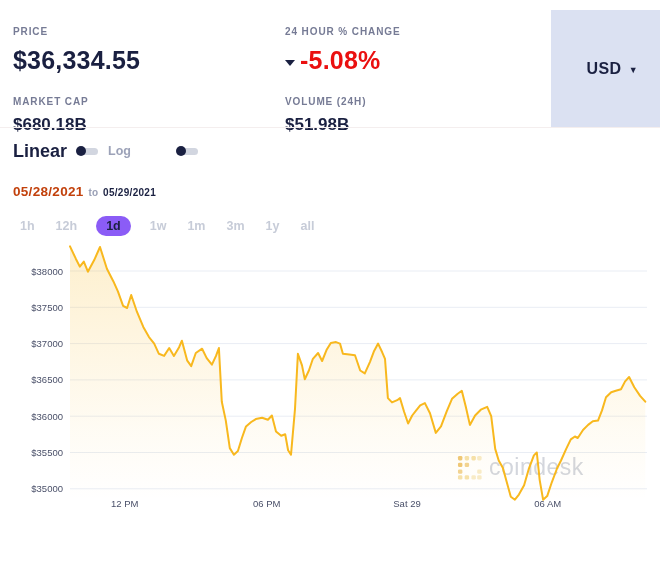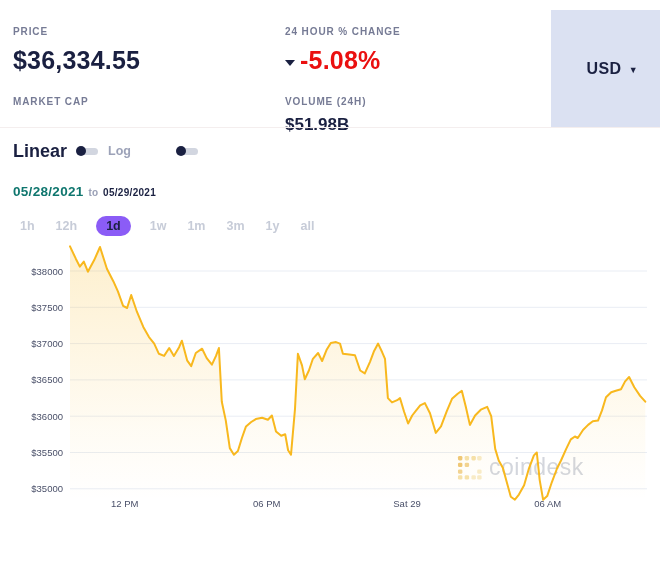--- a/index.html
+++ b/index.html
@@ -29,21 +29,21 @@
   .toggle-row{position:absolute;left:13px;top:143px;display:flex;align-items:center;height:16px;}
   .lbl-linear{font-size:18px;font-weight:700;color:#1a2041;}
   .lbl-log{font-size:12.5px;font-weight:700;color:#9ca2b8;}
   .switch{position:relative;width:21px;height:7px;background:#d2d6e0;border-radius:4px;
     display:inline-block;margin:0 10px;cursor:pointer;}
   .switch .knob{position:absolute;left:-1px;top:-1.5px;width:10px;height:10px;border-radius:50%;background:#1a2041;}
   .switch2{margin-left:46px;}
 
   
   .date-row{position:absolute;left:13px;top:184px;display:flex;align-items:baseline;}
-  .date-start{font-size:13.5px;font-weight:700;color:#0f766e;letter-spacing:.3px;cursor:pointer;}
+  .date-start{font-size:13.5px;font-weight:700;color:#c2410c;letter-spacing:.3px;cursor:pointer;}
   .date-sep{font-size:10px;font-weight:700;color:#9aa0b6;margin:0 5px;}
   .date-end{font-size:10px;font-weight:800;color:#1a2041;letter-spacing:.3px;cursor:pointer;}
 
   
   .range-row{position:absolute;left:18px;top:216px;display:flex;align-items:center;gap:17px;}
   .range-btn{font-size:12.5px;font-weight:700;color:#c7ccd8;padding:3px 2px;cursor:pointer;}
   .range-btn.selected{color:#1a2041;background:#8b5cf6;border-radius:10px;padding:3px 10px;}
 
   
   .chart{position:absolute;left:0;top:245px;width:660px;height:275px;}
@@ -51,20 +51,21 @@
   .watermark{position:absolute;left:457px;top:209px;display:flex;align-items:center;gap:7px;z-index:0;}
   .watermark .wm-text{font-size:23px;font-weight:400;color:#d3d6dd;letter-spacing:.5px;}
 </style>
 </head>
 <body>
 
 <div class="stat-col col1">
   <div class="stat-label">PRICE</div>
   <div class="stat-value-big">$36,334.55</div>
   <div class="stat-label stat-label2">MARKET CAP</div>
+  <div class="stat-value-sm">$680.18B</div>
 </div>
 
 <div class="stat-col col2">
   <div class="stat-label">24 HOUR % CHANGE</div>
   <div class="stat-value-big change-wrap">
     <span class="tri-down"></span>
     <span class="change-val">-5.08%</span>
   </div>
   <div class="stat-label stat-label2">VOLUME (24H)</div>
   <div class="stat-value-sm">$51.98B</div>

